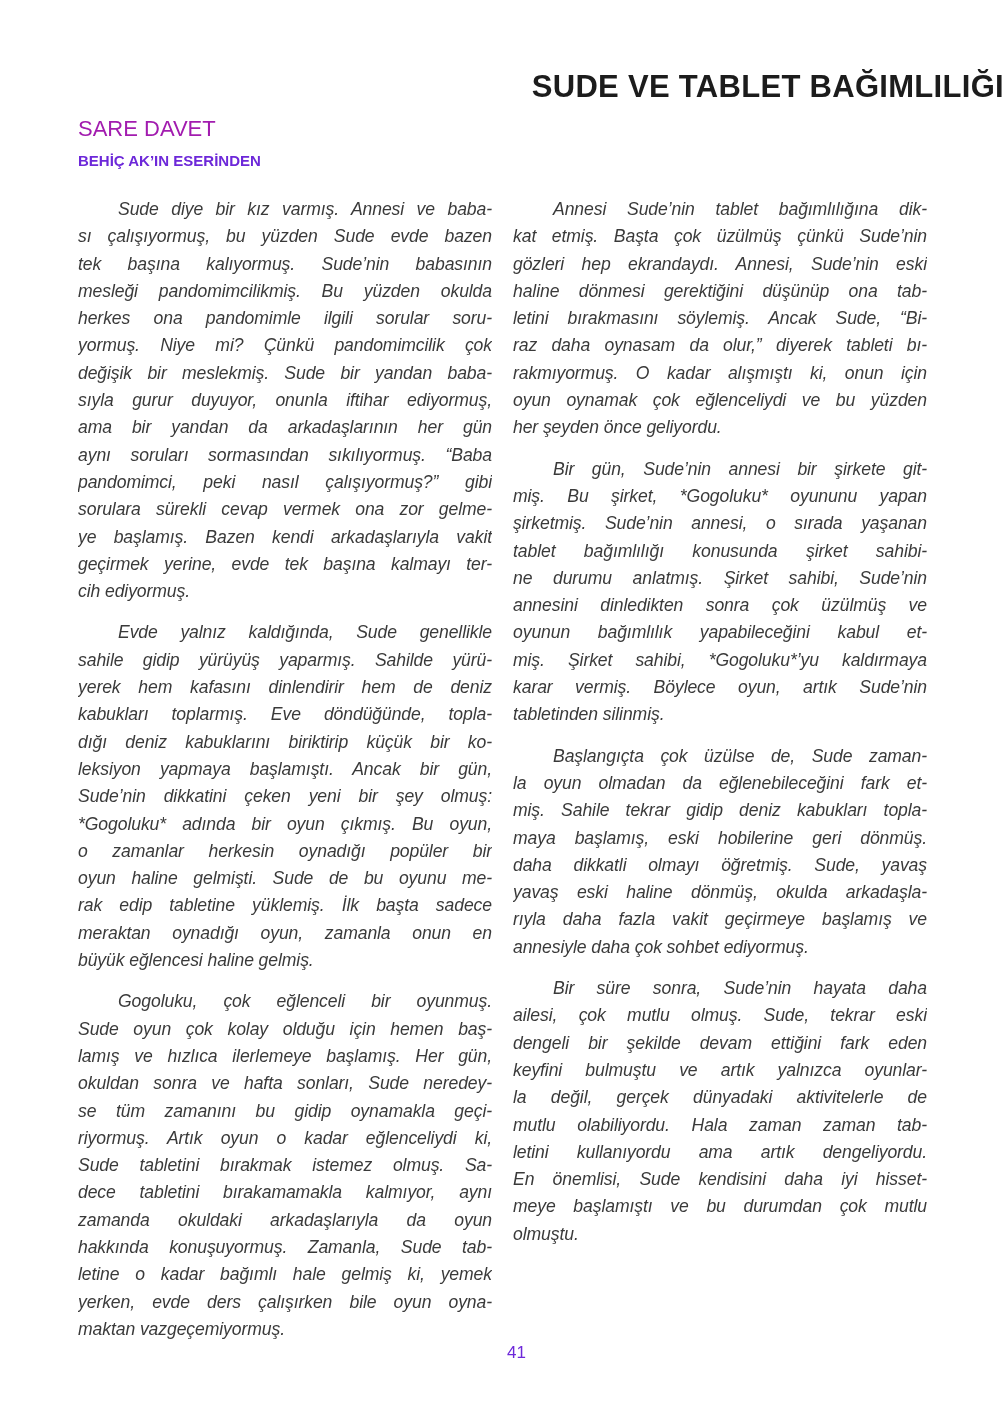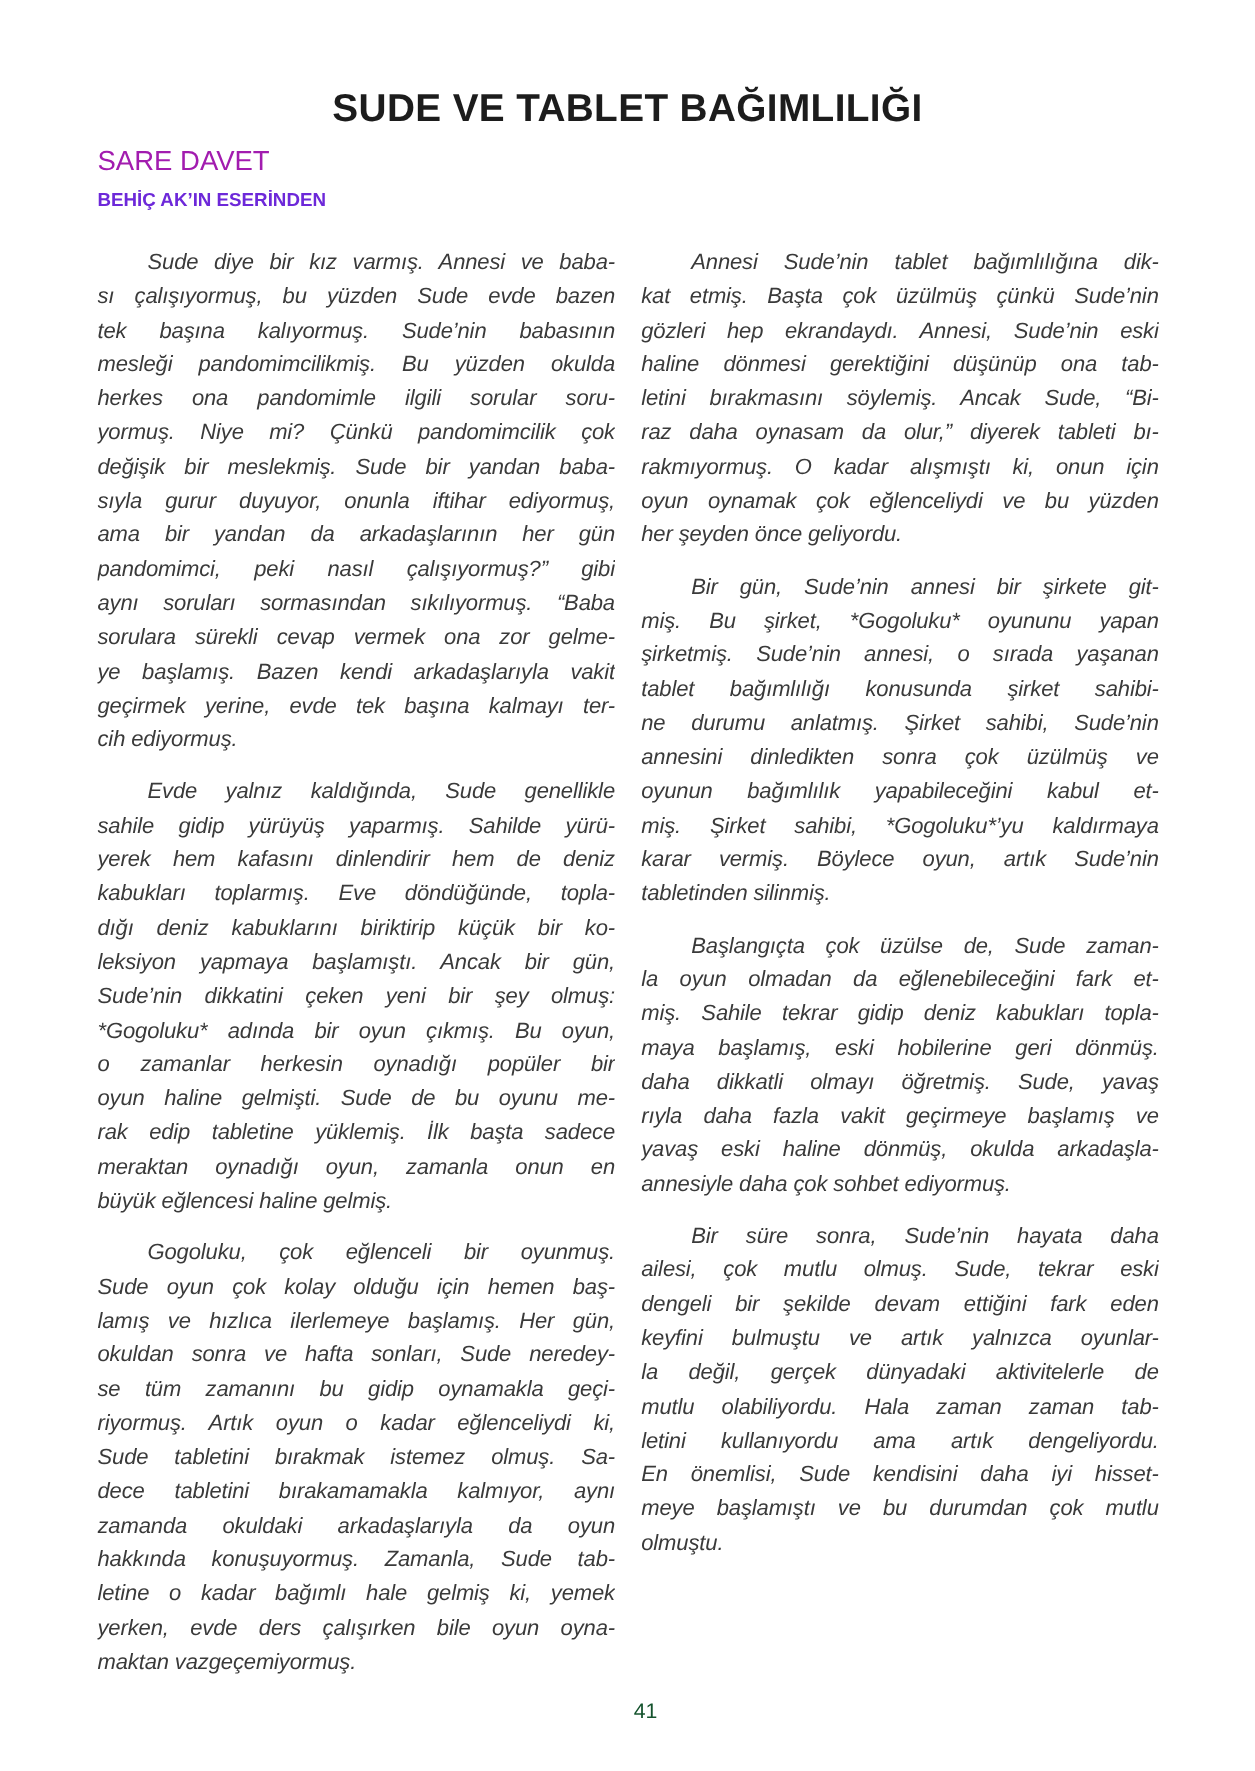--- a/index.html
+++ b/index.html
@@ -14,21 +14,21 @@
     margin: 0 auto;
     background: #ffffff;
     font-family: "Liberation Sans", sans-serif;
     color: #3a3a3a;
     overflow: hidden;
     box-sizing: border-box;
   }
   .doc-title {
     margin: 0;
     padding-top: 70px;
-    text-align: center;
+    text-align: right;
     font-size: 31px;
     font-weight: 700;
     letter-spacing: 0.3px;
     color: #1c1c1c;
     line-height: 34px;
   }
   .author {
     margin: 13px 74px 0 78px;
     font-size: 22px;
     font-weight: 400;
@@ -70,26 +70,26 @@
   }
   .line.first {
     text-indent: 40px;
   }
   .line.last {
     text-align: left;
     text-align-last: left;
   }
   .page-number {
     position: absolute;
-    bottom: 38px;
+    bottom: 54px;
     left: 0;
     right: 0;
     text-align: center;
     font-size: 17px;
-    color: #14532d;
+    color: #6d28d9;
     padding-left: 29px;
   }
 </style>
 </head>
 <body>
 
 <div class="page">
   <h1 class="doc-title">SUDE VE TABLET BAĞIMLILIĞI</h1>
   <div class="author">SARE DAVET</div>
   <div class="source-note">BEHİÇ AK’IN ESERİNDEN</div>
@@ -99,22 +99,22 @@
         <div class="paragraph">
           <div class="line first">Sude diye bir kız varmış. Annesi ve baba-</div>
           <div class="line">sı çalışıyormuş, bu yüzden Sude evde bazen</div>
           <div class="line">tek başına kalıyormuş. Sude’nin babasının</div>
           <div class="line">mesleği pandomimcilikmiş. Bu yüzden okulda</div>
           <div class="line">herkes ona pandomimle ilgili sorular soru-</div>
           <div class="line">yormuş. Niye mi? Çünkü pandomimcilik çok</div>
           <div class="line">değişik bir meslekmiş. Sude bir yandan baba-</div>
           <div class="line">sıyla gurur duyuyor, onunla iftihar ediyormuş,</div>
           <div class="line">ama bir yandan da arkadaşlarının her gün</div>
+          <div class="line">aynı soruları sormasından sıkılıyormuş. “Baba</div>
           <div class="line">pandomimci, peki nasıl çalışıyormuş?” gibi</div>
-          <div class="line">aynı soruları sormasından sıkılıyormuş. “Baba</div>
           <div class="line">sorulara sürekli cevap vermek ona zor gelme-</div>
           <div class="line">ye başlamış. Bazen kendi arkadaşlarıyla vakit</div>
           <div class="line">geçirmek yerine, evde tek başına kalmayı ter-</div>
           <div class="line last">cih ediyormuş.</div>
         </div>
         <div class="paragraph">
           <div class="line first">Evde yalnız kaldığında, Sude genellikle</div>
           <div class="line">sahile gidip yürüyüş yaparmış. Sahilde yürü-</div>
           <div class="line">yerek hem kafasını dinlendirir hem de deniz</div>
           <div class="line">kabukları toplarmış. Eve döndüğünde, topla-</div>
@@ -167,22 +167,22 @@
           <div class="line">miş. Şirket sahibi, *Gogoluku*’yu kaldırmaya</div>
           <div class="line">karar vermiş. Böylece oyun, artık Sude’nin</div>
           <div class="line last">tabletinden silinmiş.</div>
         </div>
         <div class="paragraph">
           <div class="line first">Başlangıçta çok üzülse de, Sude zaman-</div>
           <div class="line">la oyun olmadan da eğlenebileceğini fark et-</div>
           <div class="line">miş. Sahile tekrar gidip deniz kabukları topla-</div>
           <div class="line">maya başlamış, eski hobilerine geri dönmüş.</div>
           <div class="line">daha dikkatli olmayı öğretmiş. Sude, yavaş</div>
+          <div class="line">yavaş eski haline dönmüş, okulda arkadaşla-</div>
           <div class="line">rıyla daha fazla vakit geçirmeye başlamış ve</div>
-          <div class="line">yavaş eski haline dönmüş, okulda arkadaşla-</div>
           <div class="line last">annesiyle daha çok sohbet ediyormuş.</div>
         </div>
         <div class="paragraph">
           <div class="line first">Bir süre sonra, Sude’nin hayata daha</div>
           <div class="line">ailesi, çok mutlu olmuş. Sude, tekrar eski</div>
           <div class="line">dengeli bir şekilde devam ettiğini fark eden</div>
           <div class="line">keyfini bulmuştu ve artık yalnızca oyunlar-</div>
           <div class="line">la değil, gerçek dünyadaki aktivitelerle de</div>
           <div class="line">mutlu olabiliyordu. Hala zaman zaman tab-</div>
           <div class="line">letini kullanıyordu ama artık dengeliyordu.</div>

